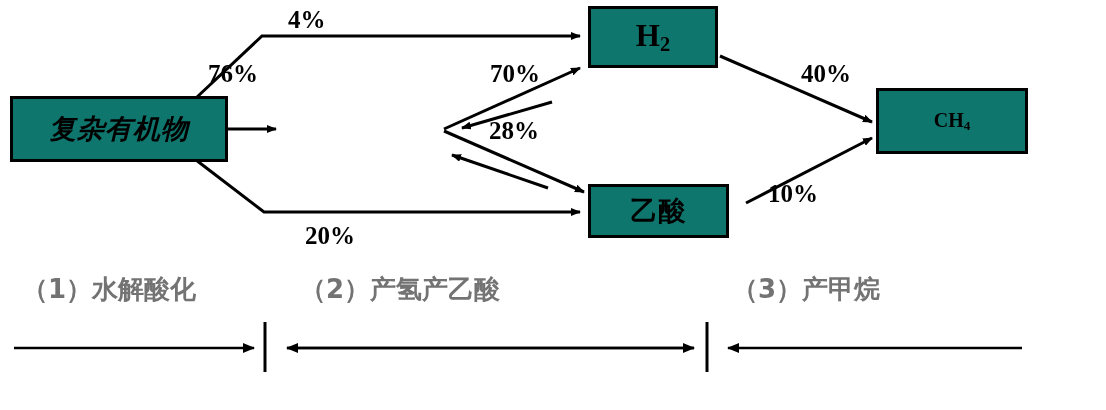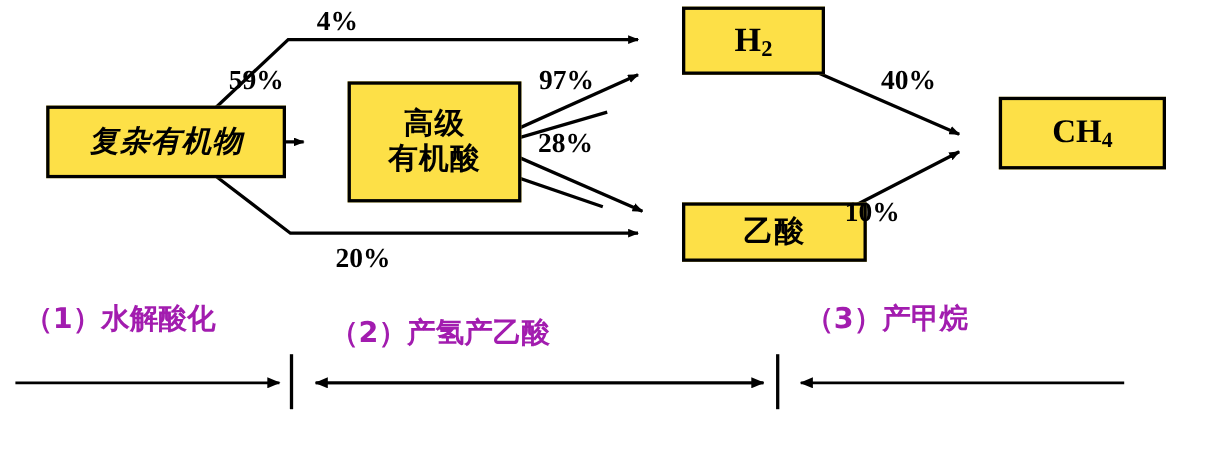--- a/index.html
+++ b/index.html
@@ -20,27 +20,26 @@
   #diagram-svg {
     position: absolute;
     left: 0;
     top: 0;
     width: 1106px;
     height: 410px;
   }
   .node-box {
     position: absolute;
     border: 3px solid #000000;
-    background: #fde047;
+    background: #0f766e;
     box-sizing: border-box;
     display: flex;
     align-items: center;
     justify-content: center;
     text-align: center;
-    margin-left: 32px;
   }
   .node-label-cn {
     font-family: "DejaVu Sans", "Liberation Sans", sans-serif;
     font-weight: 700;
     color: #000000;
     line-height: 1.18;
     white-space: pre-line;
   }
   .node-label-formula {
     font-family: "Liberation Serif", "DejaVu Serif", serif;
@@ -57,52 +56,52 @@
   #node-complex-organics .node-label-cn { font-size: 27px; letter-spacing: 1px; }
   #node-higher-acids {
     left: 284px; top: 74px; width: 158px; height: 110px;
   }
   #node-higher-acids .node-label-cn { font-size: 27px; letter-spacing: 1px; }
   #node-h2 {
     left: 588px; top: 6px; width: 130px; height: 62px;
   }
   #node-h2 .node-label-formula { font-size: 31px; }
   #node-acetic-acid {
-    left: 588px; top: 184px; width: 168px; height: 54px;
+    left: 588px; top: 184px; width: 141px; height: 54px;
   }
   #node-acetic-acid .node-label-cn { font-size: 27px; letter-spacing: 1px; }
   #node-ch4 {
     left: 876px; top: 88px; width: 152px; height: 66px;
   }
-  #node-ch4 .node-label-formula { font-size: 30px; }
+  #node-ch4 .node-label-formula { font-size: 20px; }
   .flow-pct {
     position: absolute;
     font-family: "Liberation Serif", "DejaVu Serif", serif;
     font-weight: 700;
     font-size: 25px;
     color: #000000;
     white-space: nowrap;
   }
   #pct-4 { left: 288px; top: 6px; }
   #pct-76 { left: 208px; top: 60px; }
   #pct-20 { left: 305px; top: 222px; }
   #pct-24 { left: 490px; top: 60px; }
   #pct-52 { left: 489px; top: 117px; }
   #pct-28 { left: 801px; top: 60px; }
   #pct-72 { left: 768px; top: 180px; }
   .stage-label {
     position: absolute;
     font-family: "DejaVu Sans", "Liberation Sans", sans-serif;
     font-weight: 700;
     font-size: 26px;
-    color: #a21caf;
+    color: #737373;
     white-space: nowrap;
   }
   #stage-label-1 { left: 22px; top: 272px; }
-  #stage-label-2 { left: 300px; top: 285px; }
+  #stage-label-2 { left: 300px; top: 272px; }
   #stage-label-3 { left: 732px; top: 272px; }
 </style>
 </head>
 <body>
 
 <div id="diagram-root">
 
   <svg id="diagram-svg" viewBox="0 0 1106 410">
     <defs>
       <marker id="arrowhead" markerWidth="10" markerHeight="8" refX="9" refY="4" orient="auto" markerUnits="userSpaceOnUse">
@@ -140,41 +139,37 @@
 
     <line x1="707" y1="322" x2="707" y2="372" stroke="#000000" stroke-width="3"></line>
 
     <path d="M1022,348 L728,348" fill="none" stroke="#000000" stroke-width="2.5" marker-end="url(#arrowhead-small)"></path>
   </svg>
 
   <div class="node-box" id="node-complex-organics">
     <span class="node-label-cn">复杂有机物</span>
   </div>
 
-  <div class="node-box" id="node-higher-acids">
-    <span class="node-label-cn">高级
-有机酸</span>
-  </div>
 
   <div class="node-box" id="node-h2">
     <span class="node-label-formula"><span>H</span><sub>2</sub></span>
   </div>
 
   <div class="node-box" id="node-acetic-acid">
     <span class="node-label-cn">乙酸</span>
   </div>
 
   <div class="node-box" id="node-ch4">
     <span class="node-label-formula"><span>CH</span><sub>4</sub></span>
   </div>
 
   <span class="flow-pct" id="pct-4">4%</span>
-  <span class="flow-pct" id="pct-76">59%</span>
+  <span class="flow-pct" id="pct-76">76%</span>
   <span class="flow-pct" id="pct-20">20%</span>
-  <span class="flow-pct" id="pct-24">97%</span>
+  <span class="flow-pct" id="pct-24">70%</span>
   <span class="flow-pct" id="pct-52">28%</span>
   <span class="flow-pct" id="pct-28">40%</span>
   <span class="flow-pct" id="pct-72">10%</span>
 
   <span class="stage-label" id="stage-label-1">（1）水解酸化</span>
   <span class="stage-label" id="stage-label-2">（2）产氢产乙酸</span>
   <span class="stage-label" id="stage-label-3">（3）产甲烷</span>
 
 </div>
 

